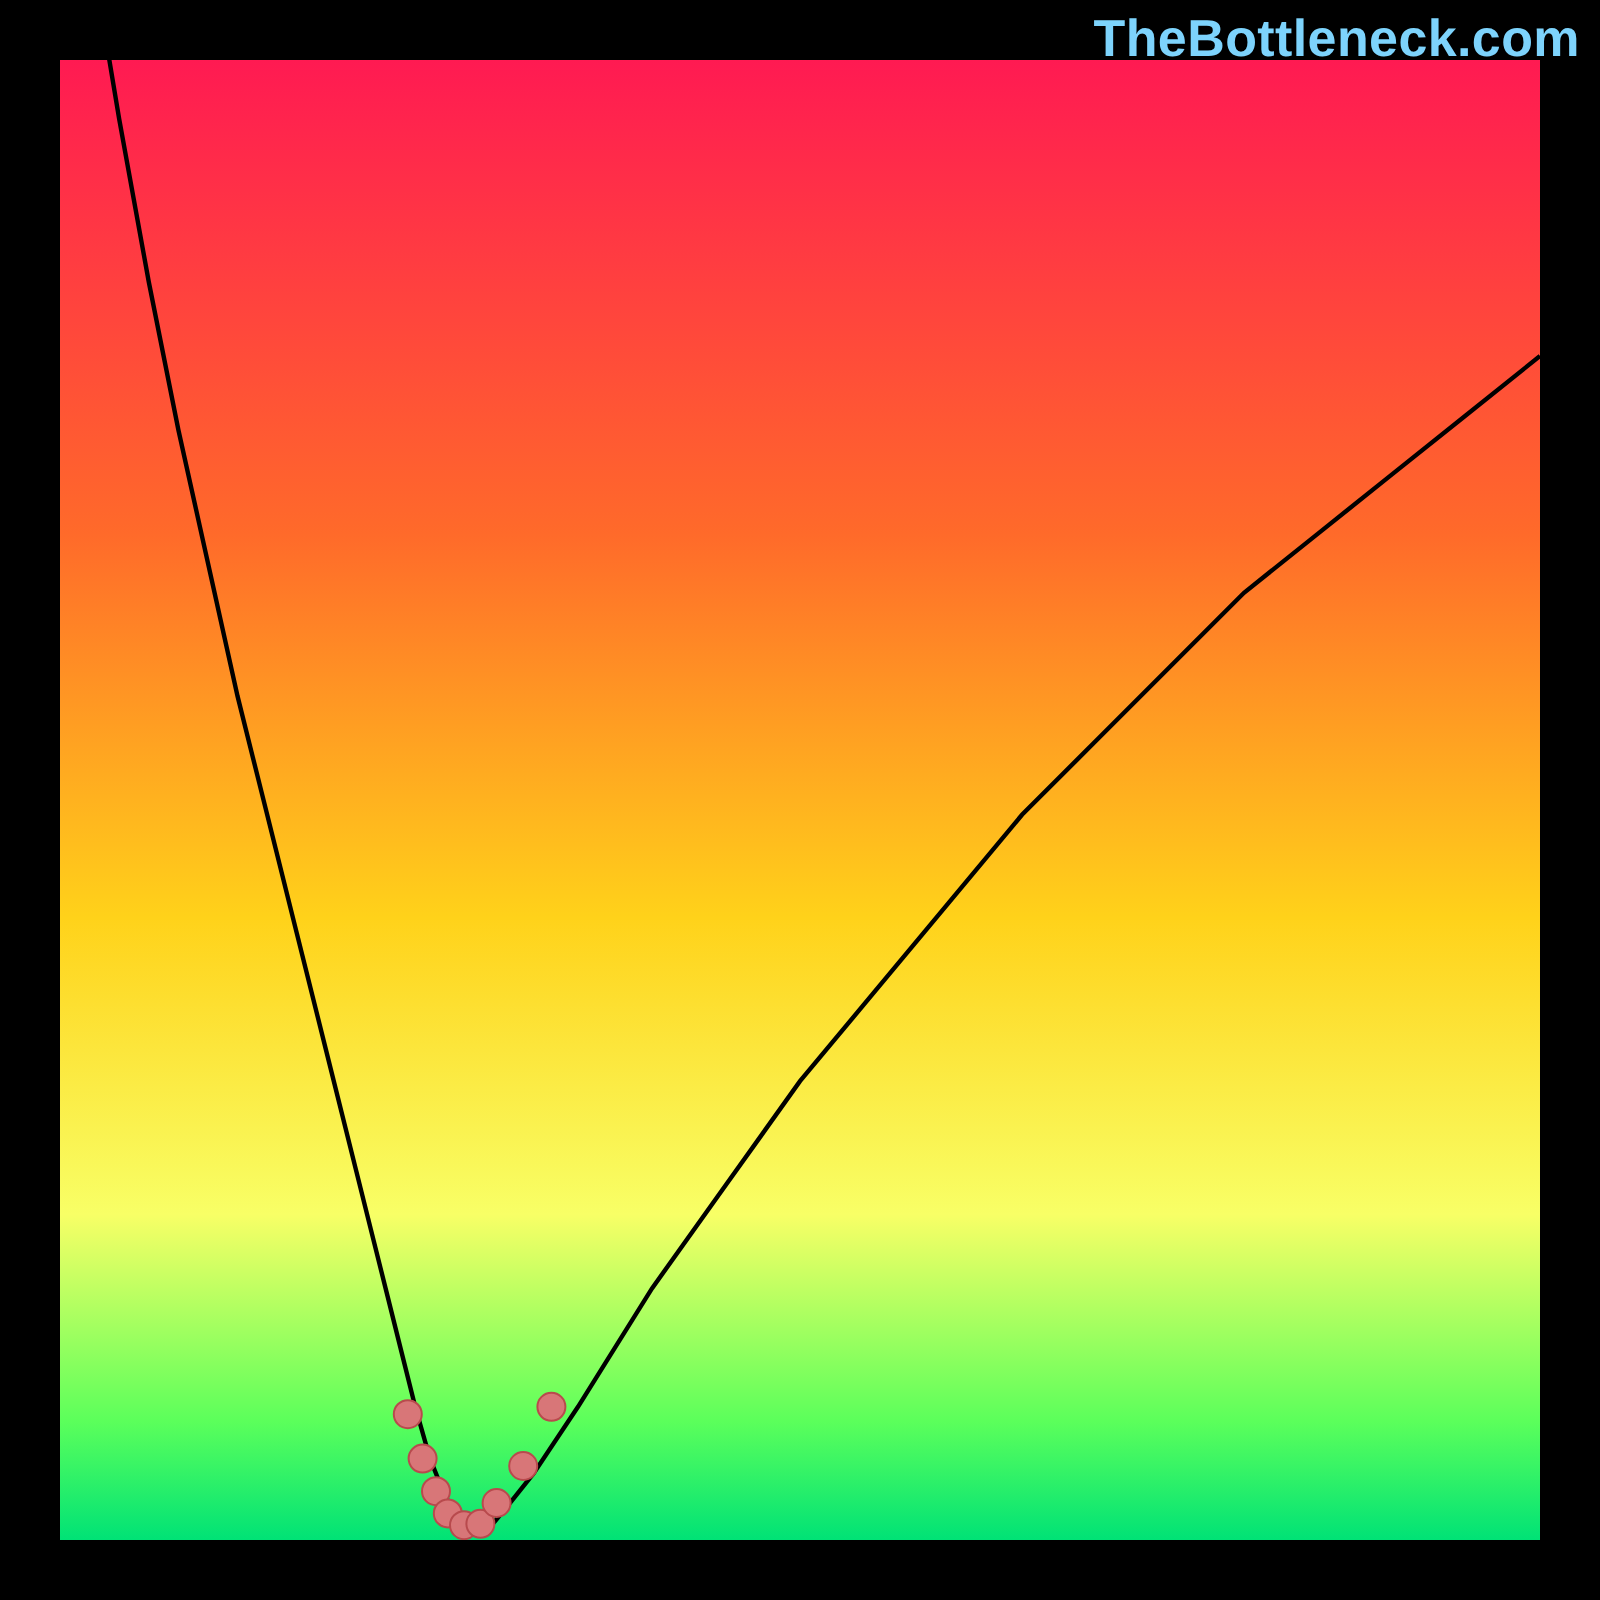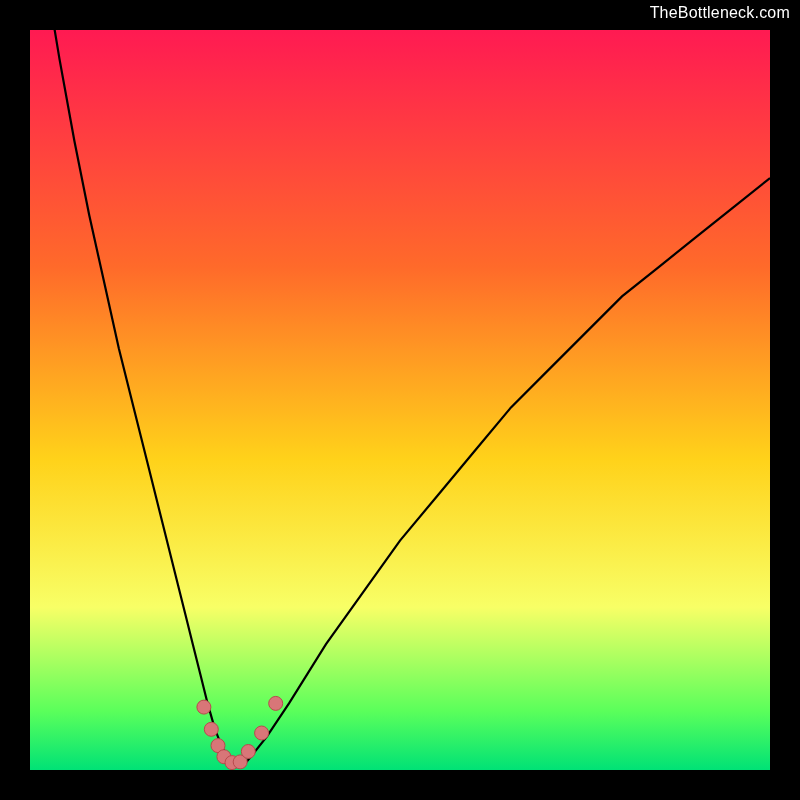--- a/index.html
+++ b/index.html
@@ -8,23 +8,23 @@
     width: 800px;
     height: 800px;
     background: #000;
     font-family: Arial, Helvetica, sans-serif;
     position: relative;
   }
   .watermark {
     position: absolute;
     top: 4px;
     right: 10px;
-    color: #ffffff;
-    font-size: 16px;
-    font-weight: 400;
+    color: #7dd3fc;
+    font-size: 26px;
+    font-weight: 700;
     letter-spacing: 0.2px;
     z-index: 10;
   }
   .plot-area {
     position: absolute;
     left: 30px;
     top: 30px;
     width: 740px;
     height: 740px;
     overflow: hidden;

